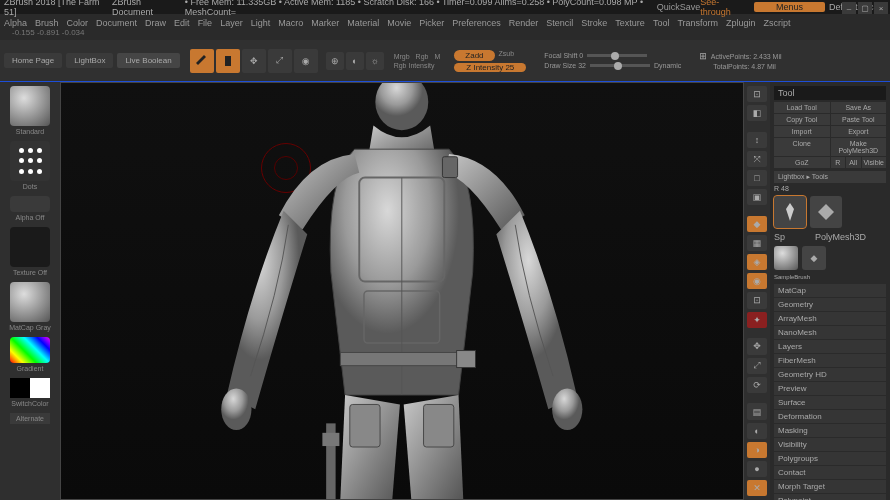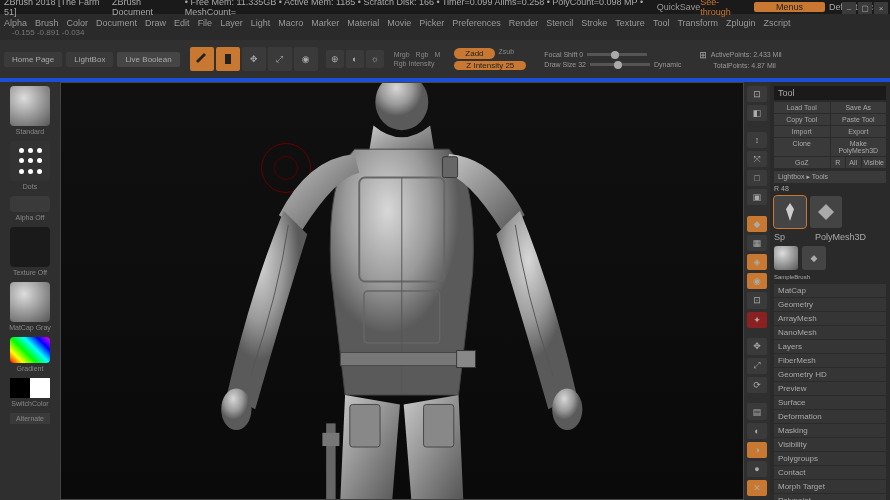--- a/index.html
+++ b/index.html
@@ -2,21 +2,21 @@
 <html><head>
 <meta charset="utf-8">
 <style>
 *{margin:0;padding:0;box-sizing:border-box;font-family:Arial,sans-serif;font-size:9px;color:#aaa}
 body{width:890px;height:500px;background:#2a2a2a;overflow:hidden;position:relative}
 .title-bar{height:14px;background:#1a1a1a;display:flex;align-items:center;padding:0 4px;font-size:8px;color:#888}
 .title-bar .orange{color:#c87830;margin-left:auto;margin-right:4px}
 .menu-bar{height:14px;background:#2a2a2a;display:flex;align-items:flex-end;padding:0 4px;gap:8px;font-size:9px}
 .menu-bar span{color:#999;cursor:pointer}
 .coord-bar{height:12px;background:#2a2a2a;padding:0 12px;font-size:8px;color:#777}
-.top-shelf{height:42px;background:#303030;display:flex;align-items:center;padding:2px 4px;gap:4px;border-bottom:4px solid #1d4ed8}
+.top-shelf{height:42px;background:#303030;display:flex;align-items:center;padding:2px 4px;gap:4px;border-bottom:1px solid #1d4ed8}
 .tab{background:#3a3a3a;padding:3px 8px;font-size:8px;border-radius:2px}
 .tab.active{background:#454545}
 .shelf-group{display:flex;gap:2px;align-items:center}
 .shelf-btn{width:18px;height:18px;background:#3a3a3a;border-radius:2px;display:flex;align-items:center;justify-content:center}
 .shelf-btn.orange{background:#c87830}
 .shelf-btn.lg{width:24px;height:24px}
 .shelf-label{font-size:7px;color:#888}
 .pill{background:#c87830;border-radius:8px;padding:1px 11px;font-size:8px;color:#222}
 .slider-track{width:60px;height:3px;background:#555;position:relative}
 .slider-track::after{content:"";position:absolute;width:8px;height:8px;background:#aaa;border-radius:50%;top:-2px;left:40%}

